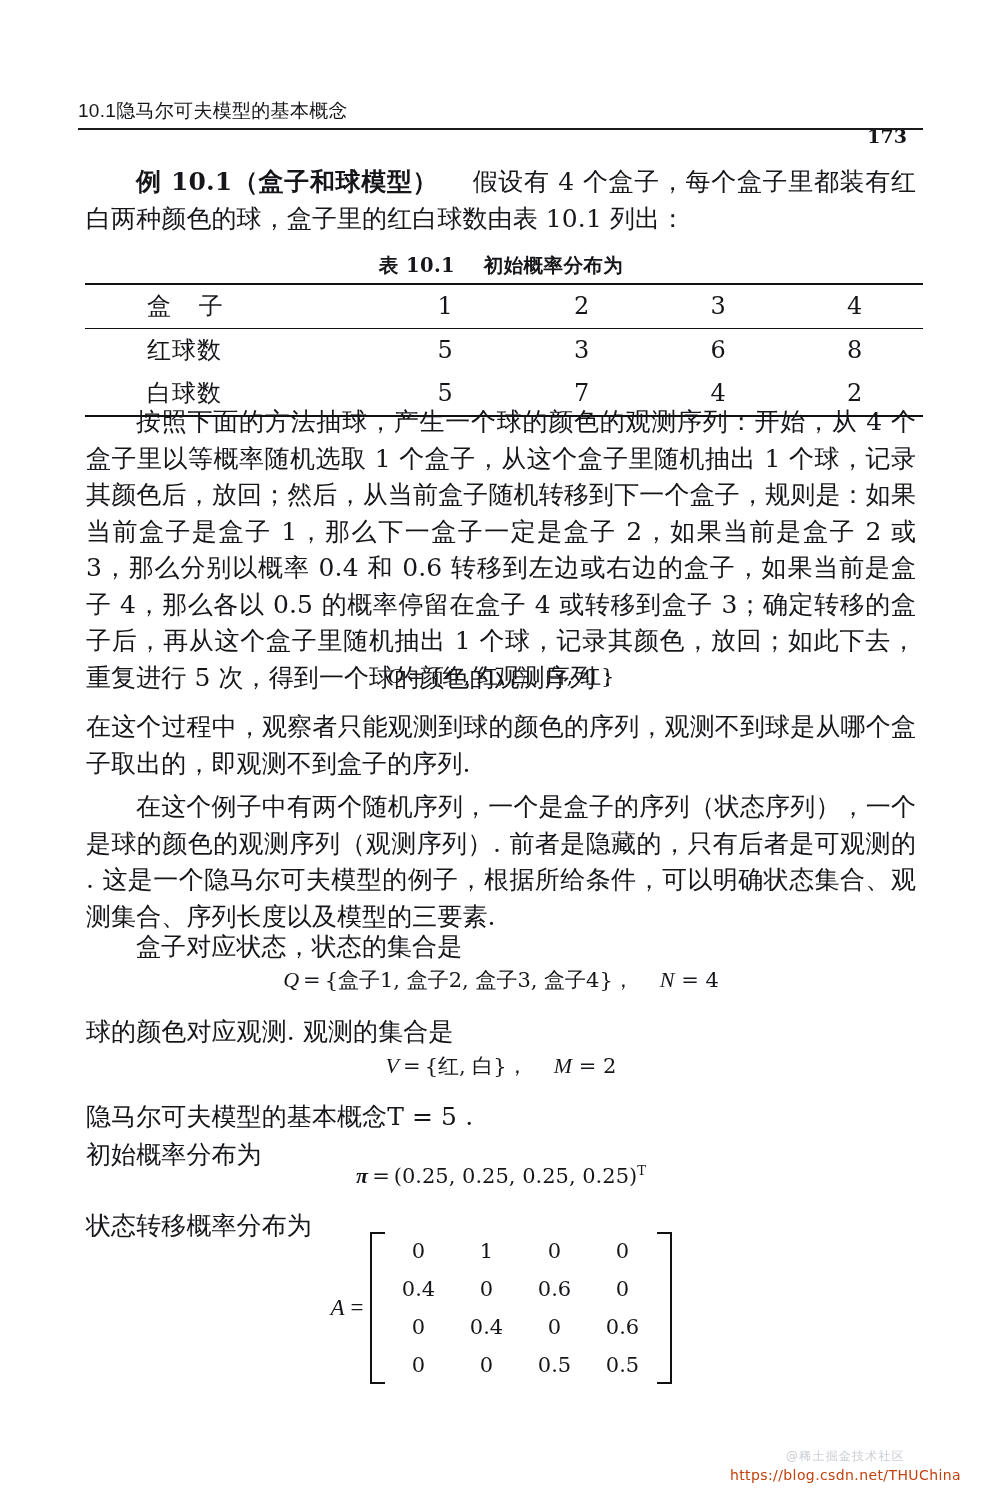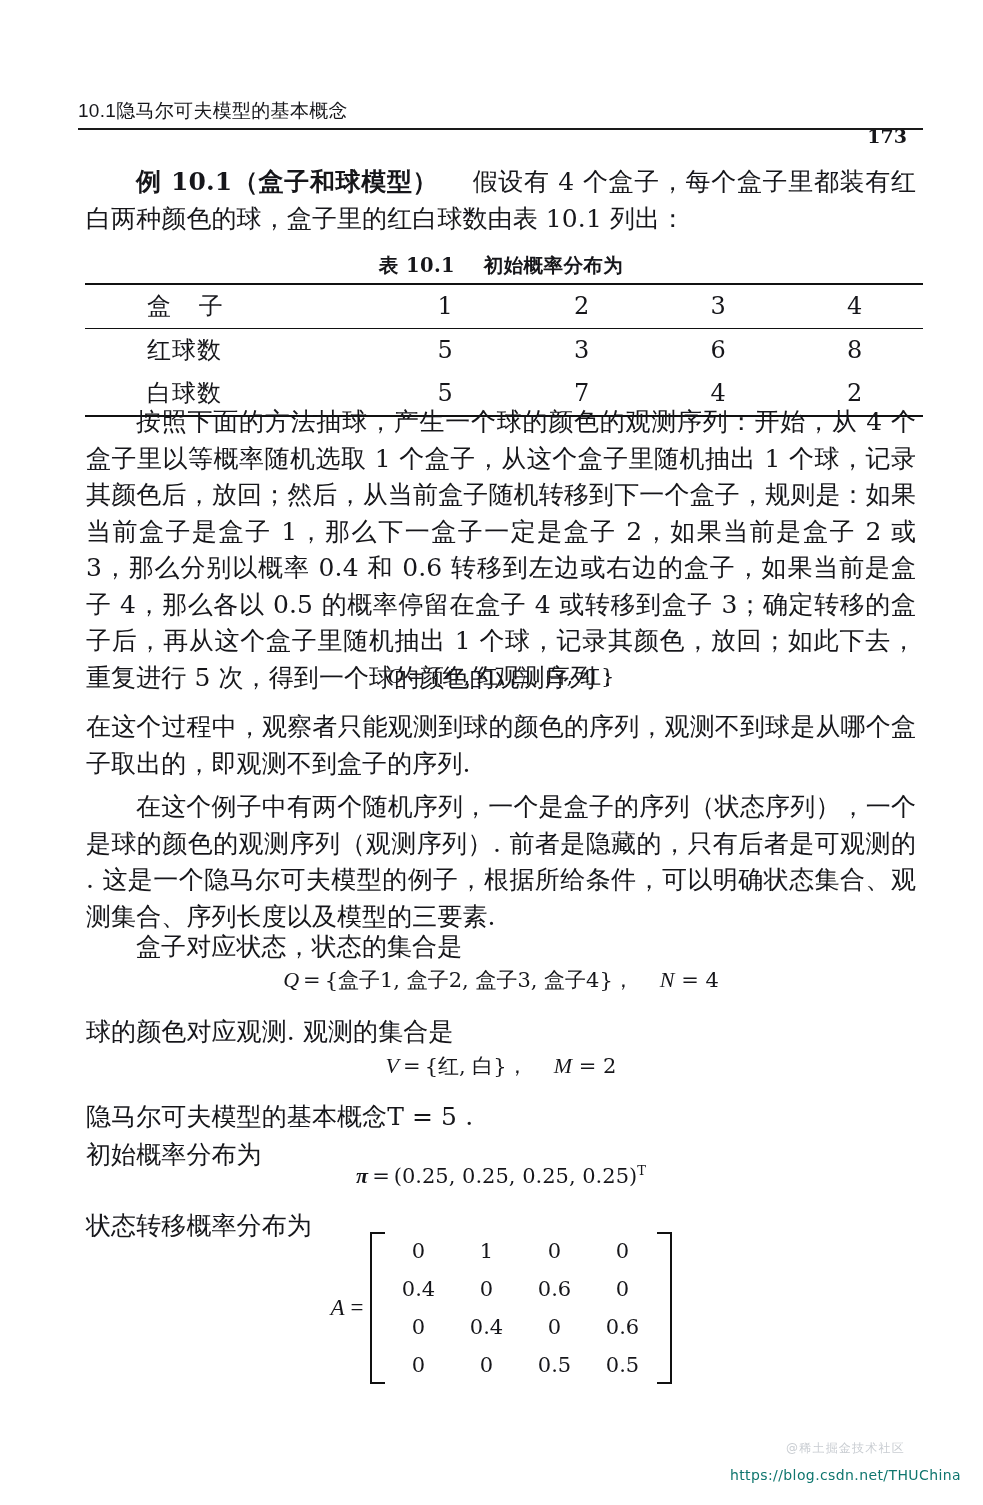--- a/index.html
+++ b/index.html
@@ -190,23 +190,23 @@
     user-select: none;
   }
   .wm-name {
     font-size: 12px;
     color: #c9cdd2;
     letter-spacing: 1.2px;
     font-family: "DejaVu Sans", "Liberation Sans", sans-serif;
   }
   .wm-url {
     font-size: 14px;
-    color: #0f766e;
+    color: #c2410c;
     letter-spacing: 0.4px;
-    margin-top: 10px;
+    margin-top: 2px;
     font-family: "DejaVu Sans", "Liberation Sans", sans-serif;
   }
 </style>
 </head>
 <body>
 
 <div class="page">
 
   <div class="runhead">
     <div class="runhead-left">

